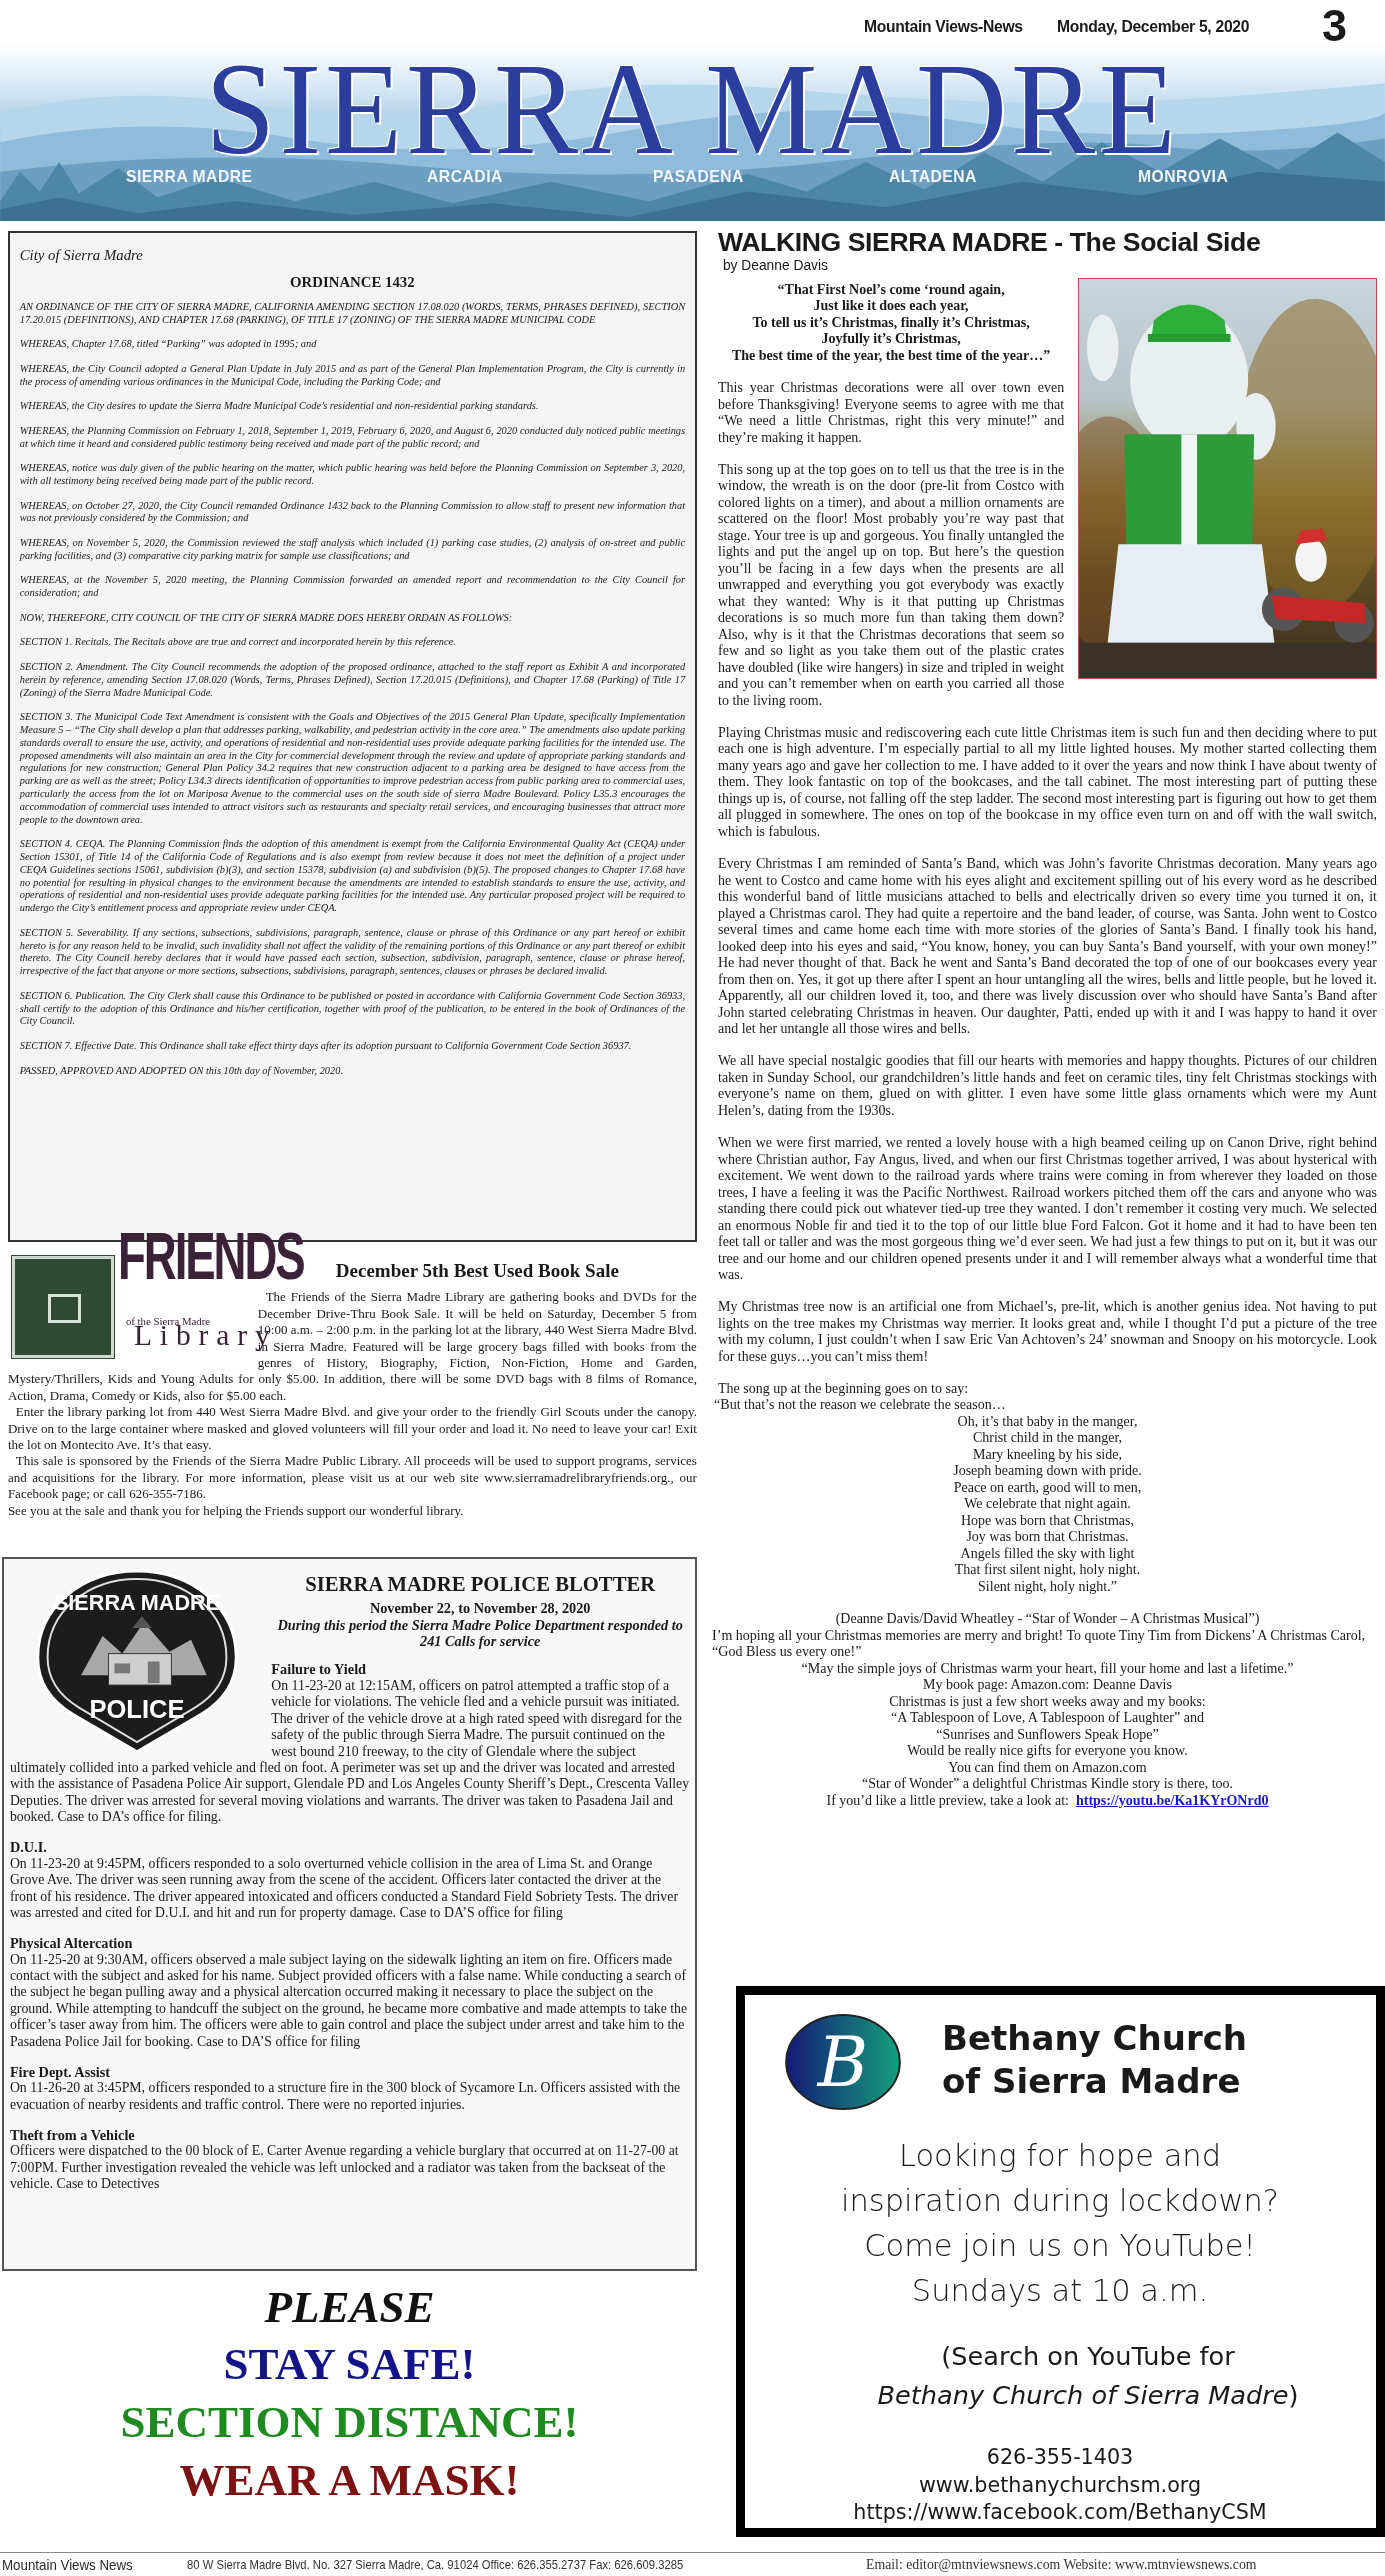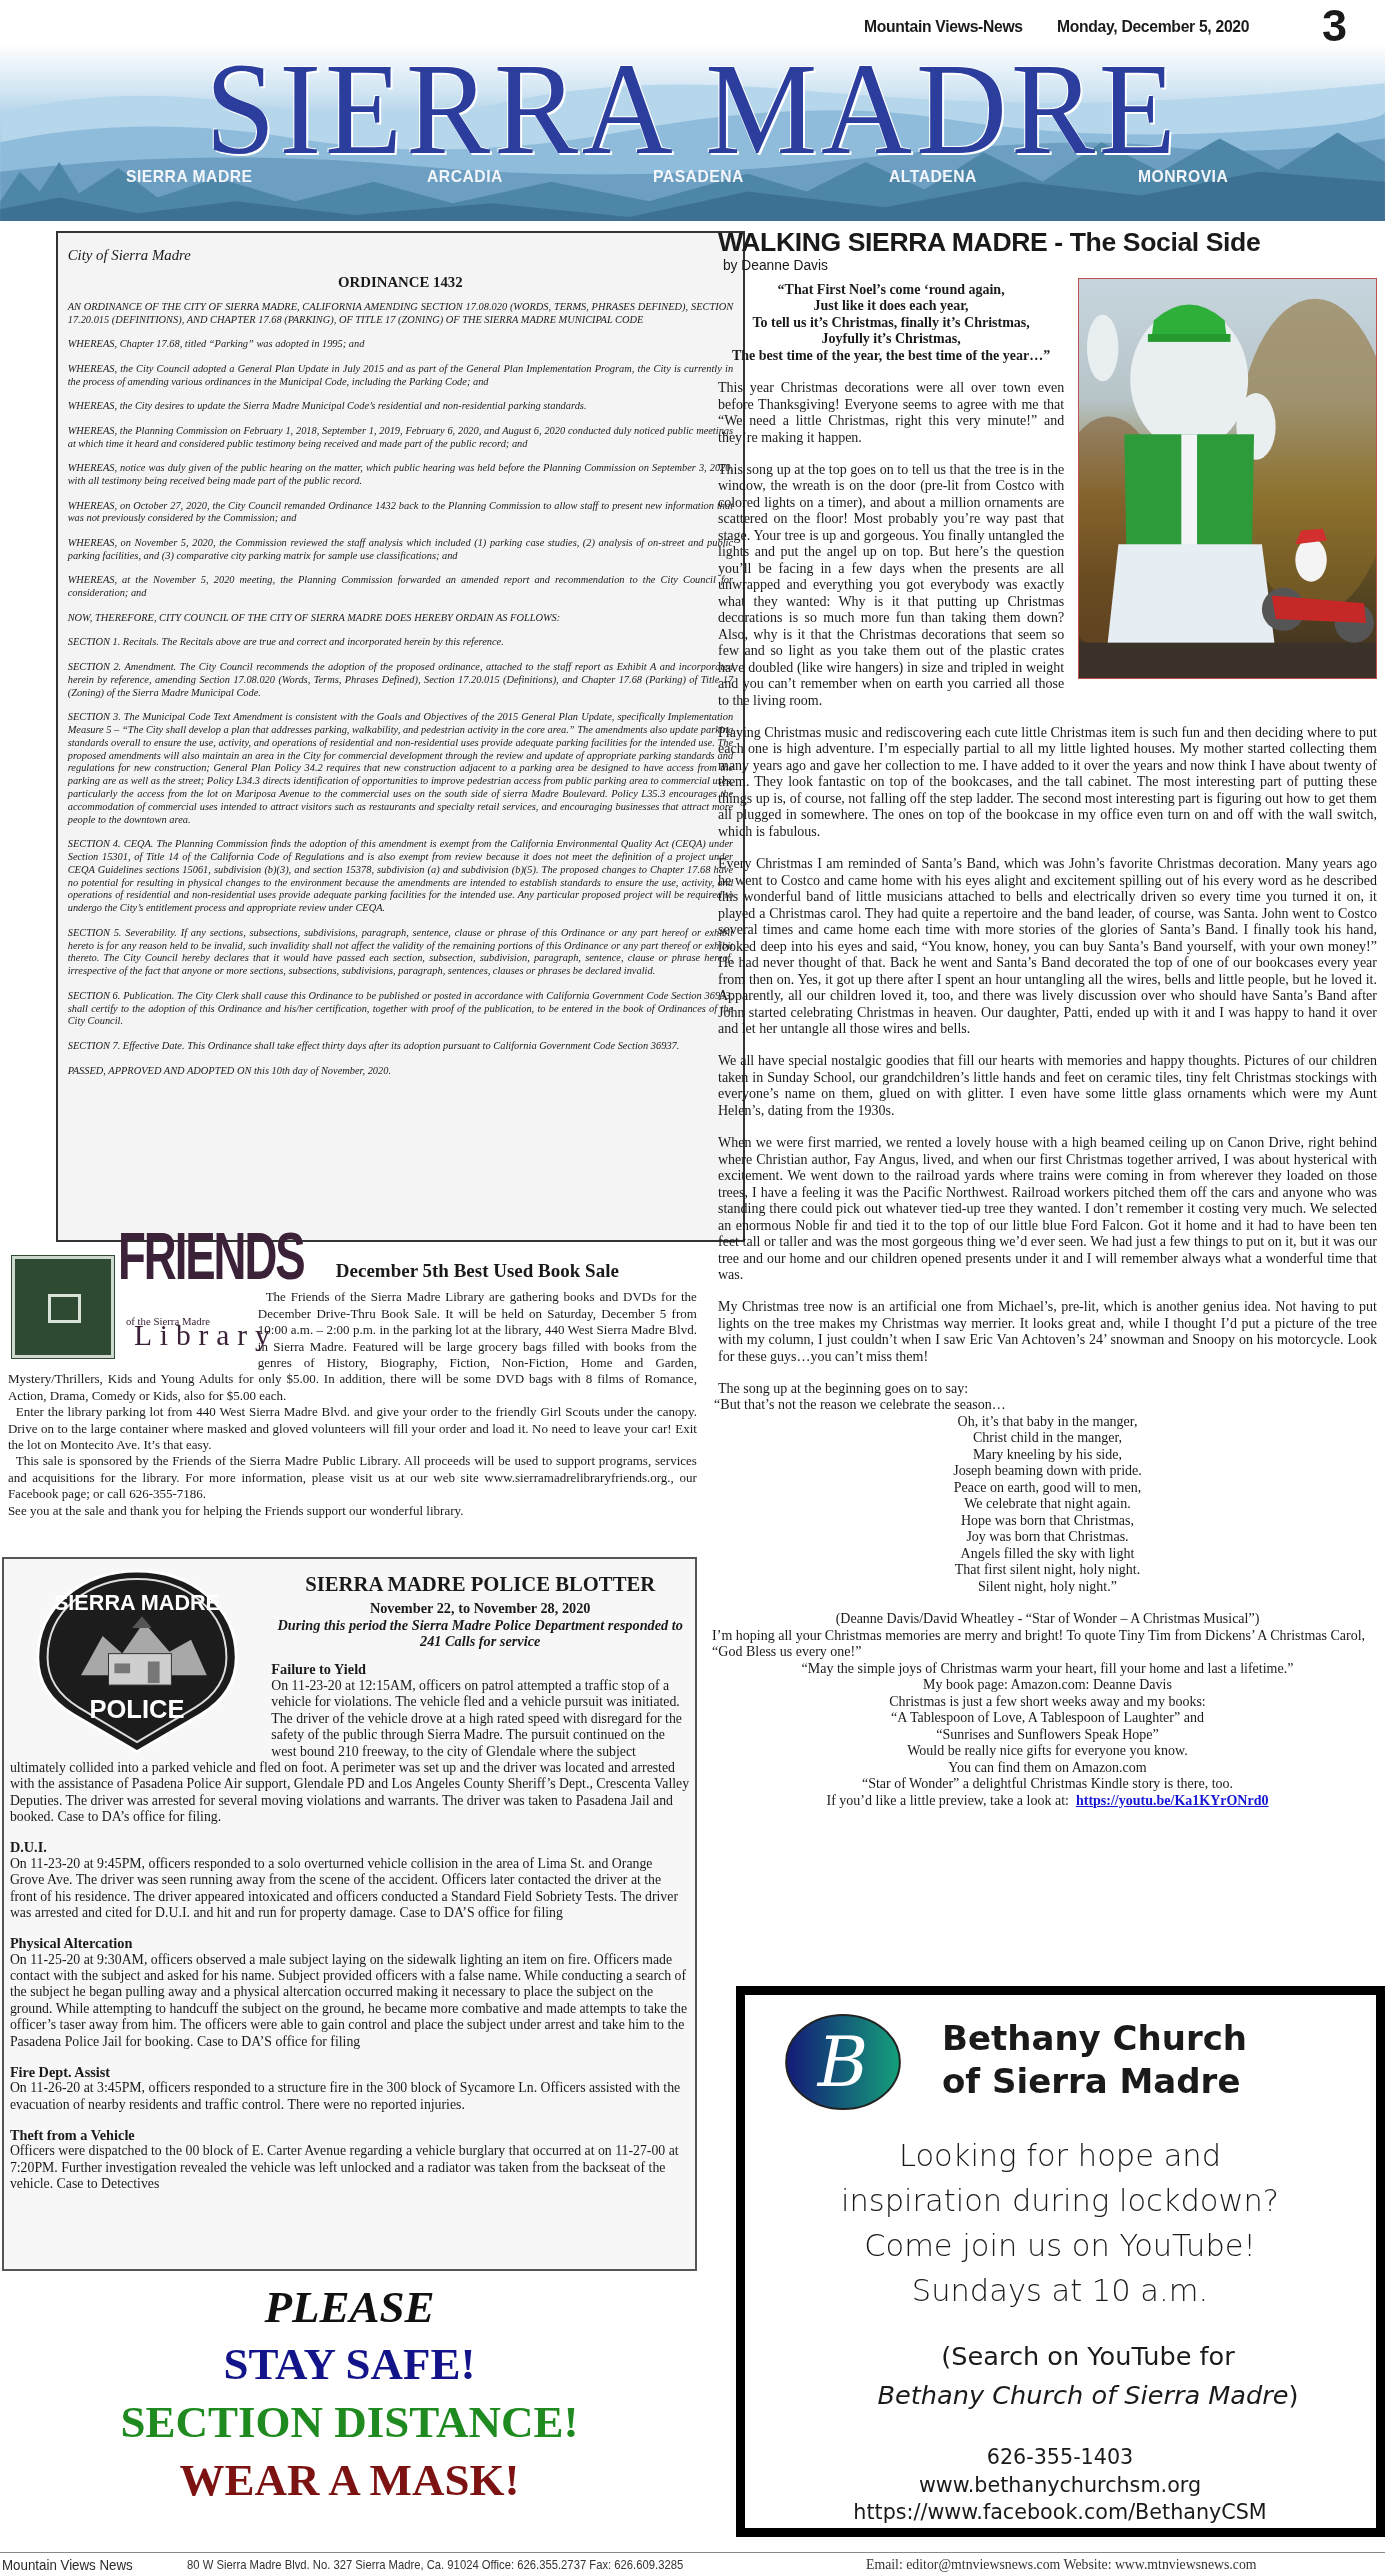--- a/index.html
+++ b/index.html
@@ -13,21 +13,21 @@
   .topline .page { position: absolute; left: 1322px; top: -7.9px; font-family: "Liberation Sans", sans-serif; font-weight: bold; font-size: 45px; }
 
   .banner { position: absolute; left: 0; top: 44px; width: 1385px; height: 177px; overflow: hidden;
     background: linear-gradient(180deg, #ffffff 0%, #eaf3fa 12%, #cfe4f2 28%, #a9cde6 45%, #7fb0d2 62%, #5c93b6 78%, #3e7698 100%); }
   .banner svg { position: absolute; left: 0; top: 0; }
   .banner .title { position: absolute; left: 0; width: 1385px; top: 2px; text-align: center; font-family: "Liberation Serif", serif; font-size: 126px; line-height: 126px; color: #2b3e9e; letter-spacing: 3.9px; text-shadow: 2px 2px 0 #ffffff, -1px -1px 0 #ffffff; transform: scaleY(1.05); }
   .banner .cities { position: absolute; top: 124px; left: 0; width: 1385px; height: 19.7px; font-family: "Liberation Sans", sans-serif; font-weight: bold; font-size: 15.7px; color: #f2f6fa; letter-spacing: 0.5px; }
   .banner .cities span { position: absolute; }
 
   
-  .ordinance { position: absolute; left: 7.9px; top: 231px; width: 689px; height: 1011px; border: 2px solid #333; background: #f4f4f4; padding: 13.8px 9.8px 9.8px 9.8px; font-style: italic; font-size: 10.4px; line-height: 12.8px; margin-left: 48px; }
+  .ordinance { position: absolute; left: 7.9px; top: 231px; width: 689px; height: 1011px; border: 2px solid #333; background: #f4f4f4; padding: 13.8px 9.8px 9.8px 9.8px; font-style: italic; font-size: 10.4px; line-height: 12.8px; }
   .ordinance .city { font-size: 14.8px; line-height: 17.7px; margin-bottom: 11.8px; }
   .ordinance .ordtitle { font-style: normal; font-weight: bold; text-align: center; font-size: 14.8px; margin-bottom: 11.8px; }
   .ordinance p { margin-bottom: 11.8px; text-align: justify; }
 
   
   .booksale { position: absolute; left: 7.9px; top: 1252px; width: 689px; height: 300px; font-size: 13px; line-height: 16.4px; }
   .friends-logo { float: left; width: 242px; height: 110px; margin-right: 7.9px; position: relative; }
   .friends-logo .mark { position: absolute; left: 3.9px; top: 3.9px; width: 102px; height: 102px; background: #2e4a33; border: 3px solid #cfd8cf; outline: 1px solid #2e4a33; }
   .friends-logo .mark .book { position: absolute; left: 33px; top: 35px; width: 33px; height: 29.5px; border: 3px solid #d9e2d6; }
   .friends-logo .big { position: absolute; left: 110px; top: -3.9px; font-family: "Liberation Sans", sans-serif; font-size: 67px; color: #3b2238; letter-spacing: -3px; font-weight: bold; transform: scaleX(0.68); transform-origin: left; }
@@ -172,21 +172,21 @@
   <div class="entry">
     <h3>Physical Altercation</h3>
     <div>On 11-25-20 at 9:30AM, officers observed a male subject laying on the sidewalk lighting an item on fire. Officers made contact with the subject and asked for his name. Subject provided officers with a false name. While conducting a search of the subject he began pulling away and a physical altercation occurred making it necessary to place the subject on the ground. While attempting to handcuff the subject on the ground, he became more combative and made attempts to take the officer’s taser away from him. The officers were able to gain control and place the subject under arrest and take him to the Pasadena Police Jail for booking.  Case to DA’S office for filing</div>
   </div>
   <div class="entry">
     <h3>Fire Dept. Assist</h3>
     <div>On 11-26-20 at 3:45PM, officers responded to a structure fire in the 300 block of Sycamore Ln. Officers assisted with the evacuation of nearby residents and traffic control. There were no reported injuries.</div>
   </div>
   <div class="entry">
     <h3>Theft from a Vehicle</h3>
-    <div>Officers were dispatched to the 00 block of E. Carter Avenue regarding a vehicle burglary that occurred at on 11-27-00 at 7:20PM. Further investigation revealed the vehicle was left unlocked and a radiator was taken from the backseat of the vehicle.  Case to Detectives</div>
+    <div>Officers were dispatched to the 00 block of E. Carter Avenue regarding a vehicle burglary that occurred at on 11-27-00 at 7:00PM. Further investigation revealed the vehicle was left unlocked and a radiator was taken from the backseat of the vehicle.  Case to Detectives</div>
   </div>
 </div>
 
 <div class="please">
   <div class="l1">PLEASE</div>
   <div class="l2">STAY SAFE!</div>
   <div class="l3">SECTION DISTANCE!</div>
   <div class="l4">WEAR A MASK!</div>
 </div>
 

